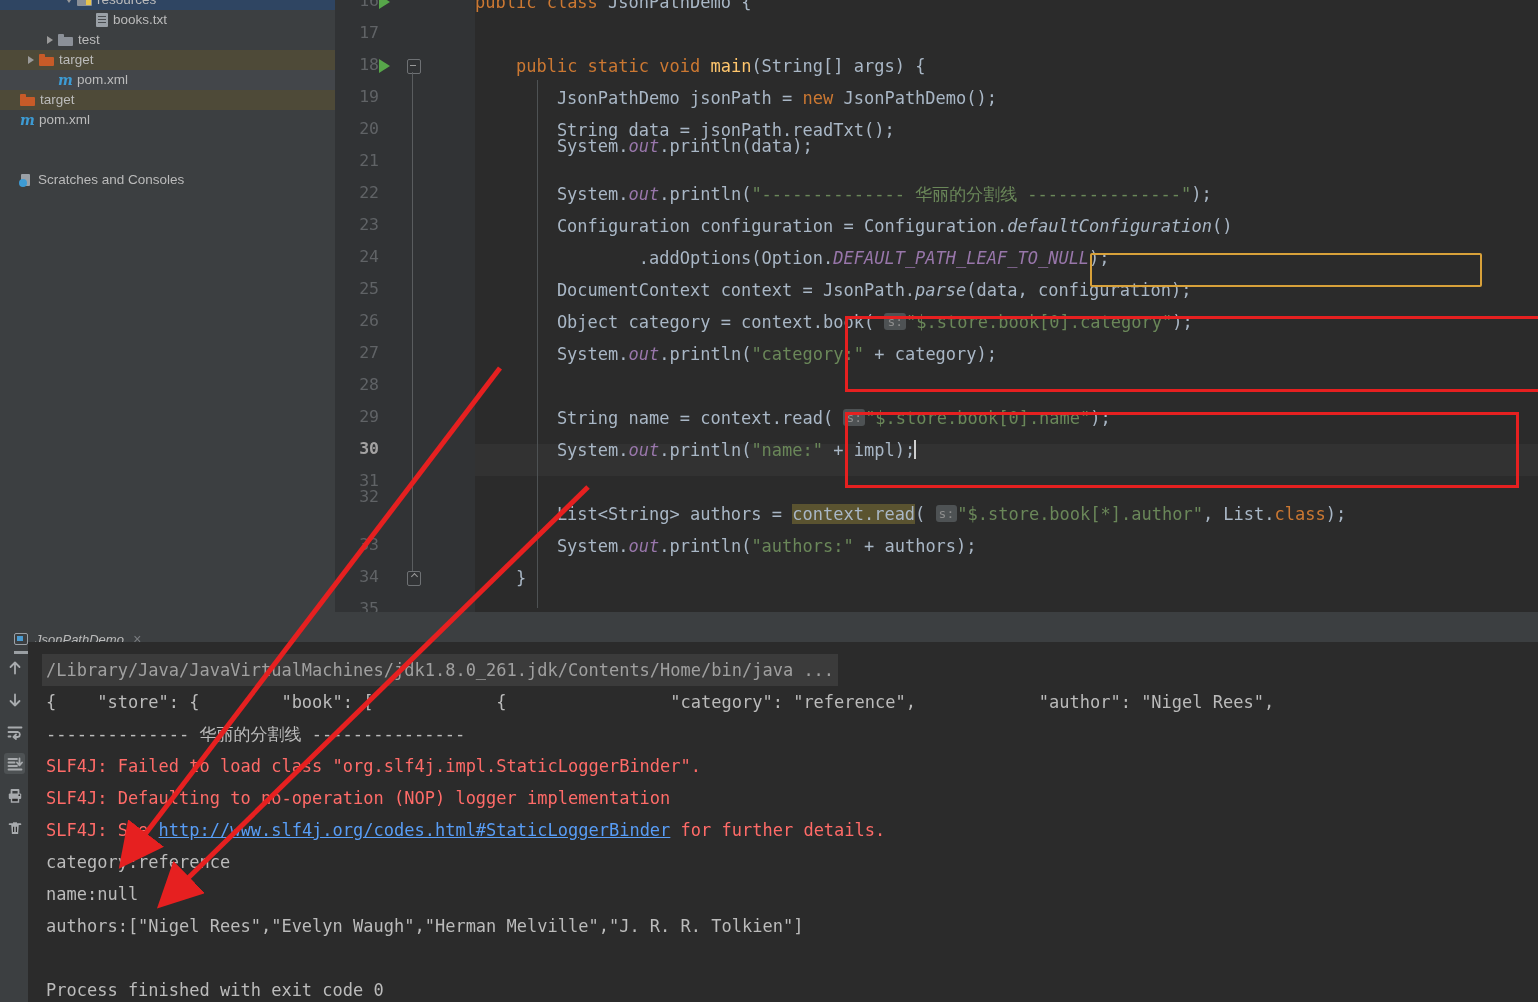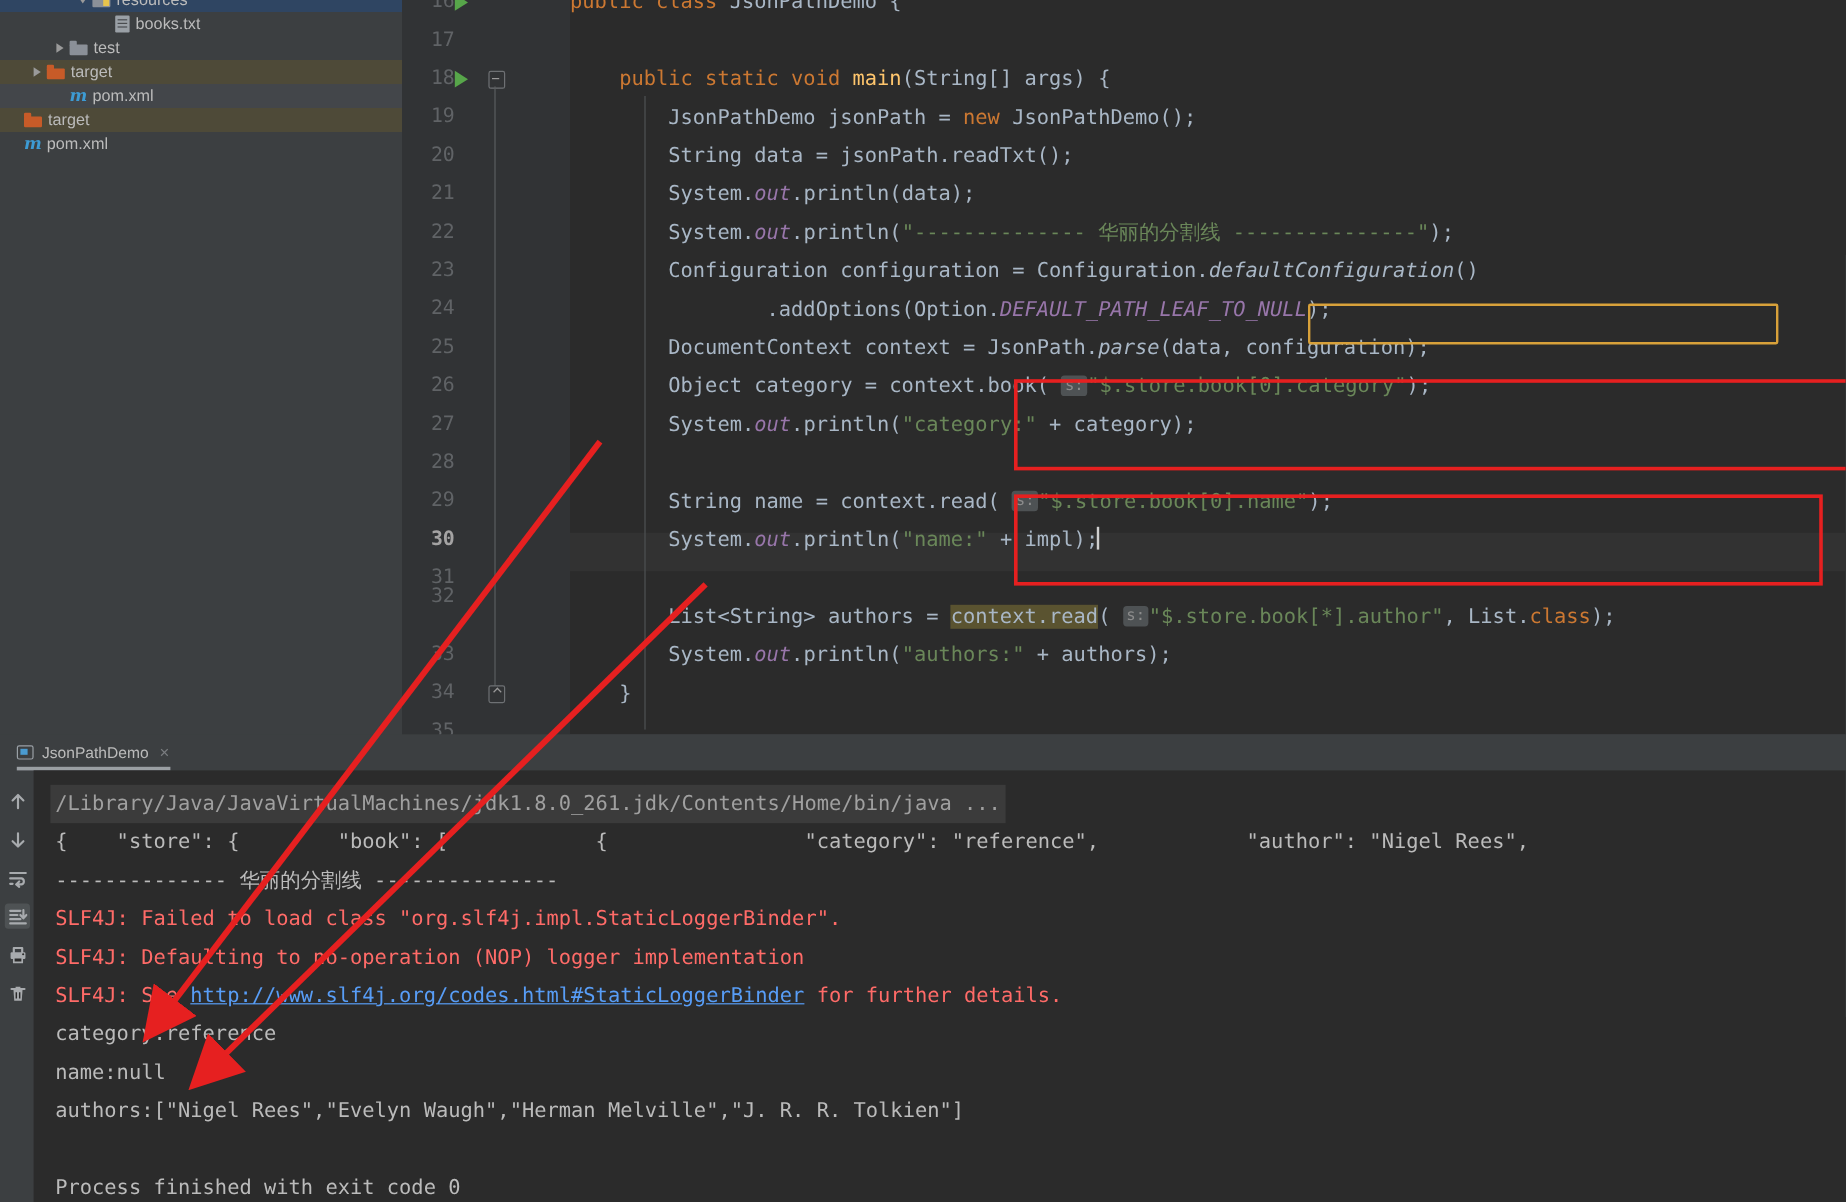--- a/index.html
+++ b/index.html
@@ -154,21 +154,21 @@
   }
   #box-red-2{
     position:absolute;left:510px;top:412px;width:668px;height:70px;
     border:3px solid #e62020;pointer-events:none;
   }
 
   
   #console{
     position:absolute;left:0;top:612px;width:1538px;height:390px;background:#3c3f41;
   }
-  #console-tabbar{position:absolute;left:0;top:0;width:1272px;height:30px;}
+  #console-tabbar{position:absolute;left:0;top:12px;width:1272px;height:30px;font-style:italic;}
   #console-tab{
     position:absolute;left:14px;top:2px;height:26px;display:flex;align-items:center;
     font-family:"Liberation Sans","DejaVu Sans",sans-serif;font-size:13px;color:#bbbbbb;
   }
   #console-tab .tabico{
     width:14px;height:12px;border:1.5px solid #9aa0a6;border-radius:2px;
     margin-right:7px;position:relative;box-sizing:border-box;
   }
   #console-tab .tabico::after{
     content:"";position:absolute;left:2px;top:2px;width:6px;height:5px;background:#4a9bd1;
@@ -251,20 +251,26 @@
           <span class="tab"></span>
           <span class="body"></span>
         </span>
         <span class="tlabel">target</span>
       </div>
       <div class="tree-row " style="position: absolute; left: 0px; right: 0px; top: 110px;">
         <span style="display:inline-block;width:8px"></span>
         <span class="arrow"></span>
         <span class="ico ic-m">m</span>
         <span class="tlabel">pom.xml</span>
+      </div>
+      <div class="tree-row " style="position: absolute; left: 0px; right: 0px; top: 170px;">
+        <span style="display:inline-block;width:8px"></span>
+        <span class="arrow"></span>
+        <span class="ico ic-scr"></span>
+        <span class="tlabel">Scratches and Consoles</span>
       </div>
     </div>
   <div id="tree-hscroll">
     <div class="thumb"></div>
   </div>
 
   <div id="editor">
     <div id="cur-line-hl"></div>
     <div id="gutter">
         <div class="gut-line" style="top: -9px;">16</div>
@@ -293,21 +299,21 @@
         <div class="fold-end" style="top: 571px;"></div>
         <div class="gut-line" style="top: 599px;">35</div>
       </div>
     <div id="indent-guide"></div>
     <div id="code-lines">
         <div class="code" style="top: -14px;"><span class="kw">public </span><span class="kw">class </span><span class="plain">JsonPathDemo {</span></div>
         <div class="code" style="top: 18px;"></div>
         <div class="code" style="top: 50px;"><span class="plain">    </span><span class="kw">public static void </span><span class="mth">main</span><span class="plain">(String[] args) {</span></div>
         <div class="code" style="top: 82px;"><span class="plain">        JsonPathDemo jsonPath = </span><span class="kw">new </span><span class="plain">JsonPathDemo();</span></div>
         <div class="code" style="top: 114px;"><span class="plain">        String data = jsonPath.readTxt();</span></div>
-        <div class="code" style="top: 146px;"><span class="plain">        System.</span><span class="stat">out</span><span class="plain">.println(data);</span></div>
+        <div class="code" style="top: 130px;"><span class="plain">        System.</span><span class="stat">out</span><span class="plain">.println(data);</span></div>
         <div class="code" style="top: 178px;"><span class="plain">        System.</span><span class="stat">out</span><span class="plain">.println(</span><span class="str">"-------------- 华丽的分割线 ---------------"</span><span class="plain">);</span></div>
         <div class="code" style="top: 210px;"><span class="plain">        Configuration configuration = Configuration.</span><span class="plain" style="font-style:italic">defaultConfiguration</span><span class="plain">()</span></div>
         <div class="code" style="top: 242px;"><span class="plain">                .addOptions(Option.</span><span class="stat">DEFAULT_PATH_LEAF_TO_NULL</span><span class="plain">);</span></div>
         <div class="code" style="top: 274px;"><span class="plain">        DocumentContext context = JsonPath.</span><span class="plain" style="font-style:italic">parse</span><span class="plain">(data, configuration);</span></div>
         <div class="code" style="top: 306px;"><span class="plain">        Object category = context.book( </span><span class="hint">s:</span><span class="str">"$.store.book[0].category"</span><span class="plain">);</span></div>
         <div class="code" style="top: 338px;"><span class="plain">        System.</span><span class="stat">out</span><span class="plain">.println(</span><span class="str">"category:"</span><span class="plain"> + category);</span></div>
         <div class="code" style="top: 370px;"></div>
         <div class="code" style="top: 402px;"><span class="plain">        String name = context.read( </span><span class="hint">s:</span><span class="str">"$.store.book[0].name"</span><span class="plain">);</span></div>
         <div class="code" style="top: 434px;"><span class="plain">        System.</span><span class="stat">out</span><span class="plain">.println(</span><span class="str">"name:"</span><span class="plain"> + impl);</span><span class="caret"></span></div>
         <div class="code" style="top: 466px;"></div>

